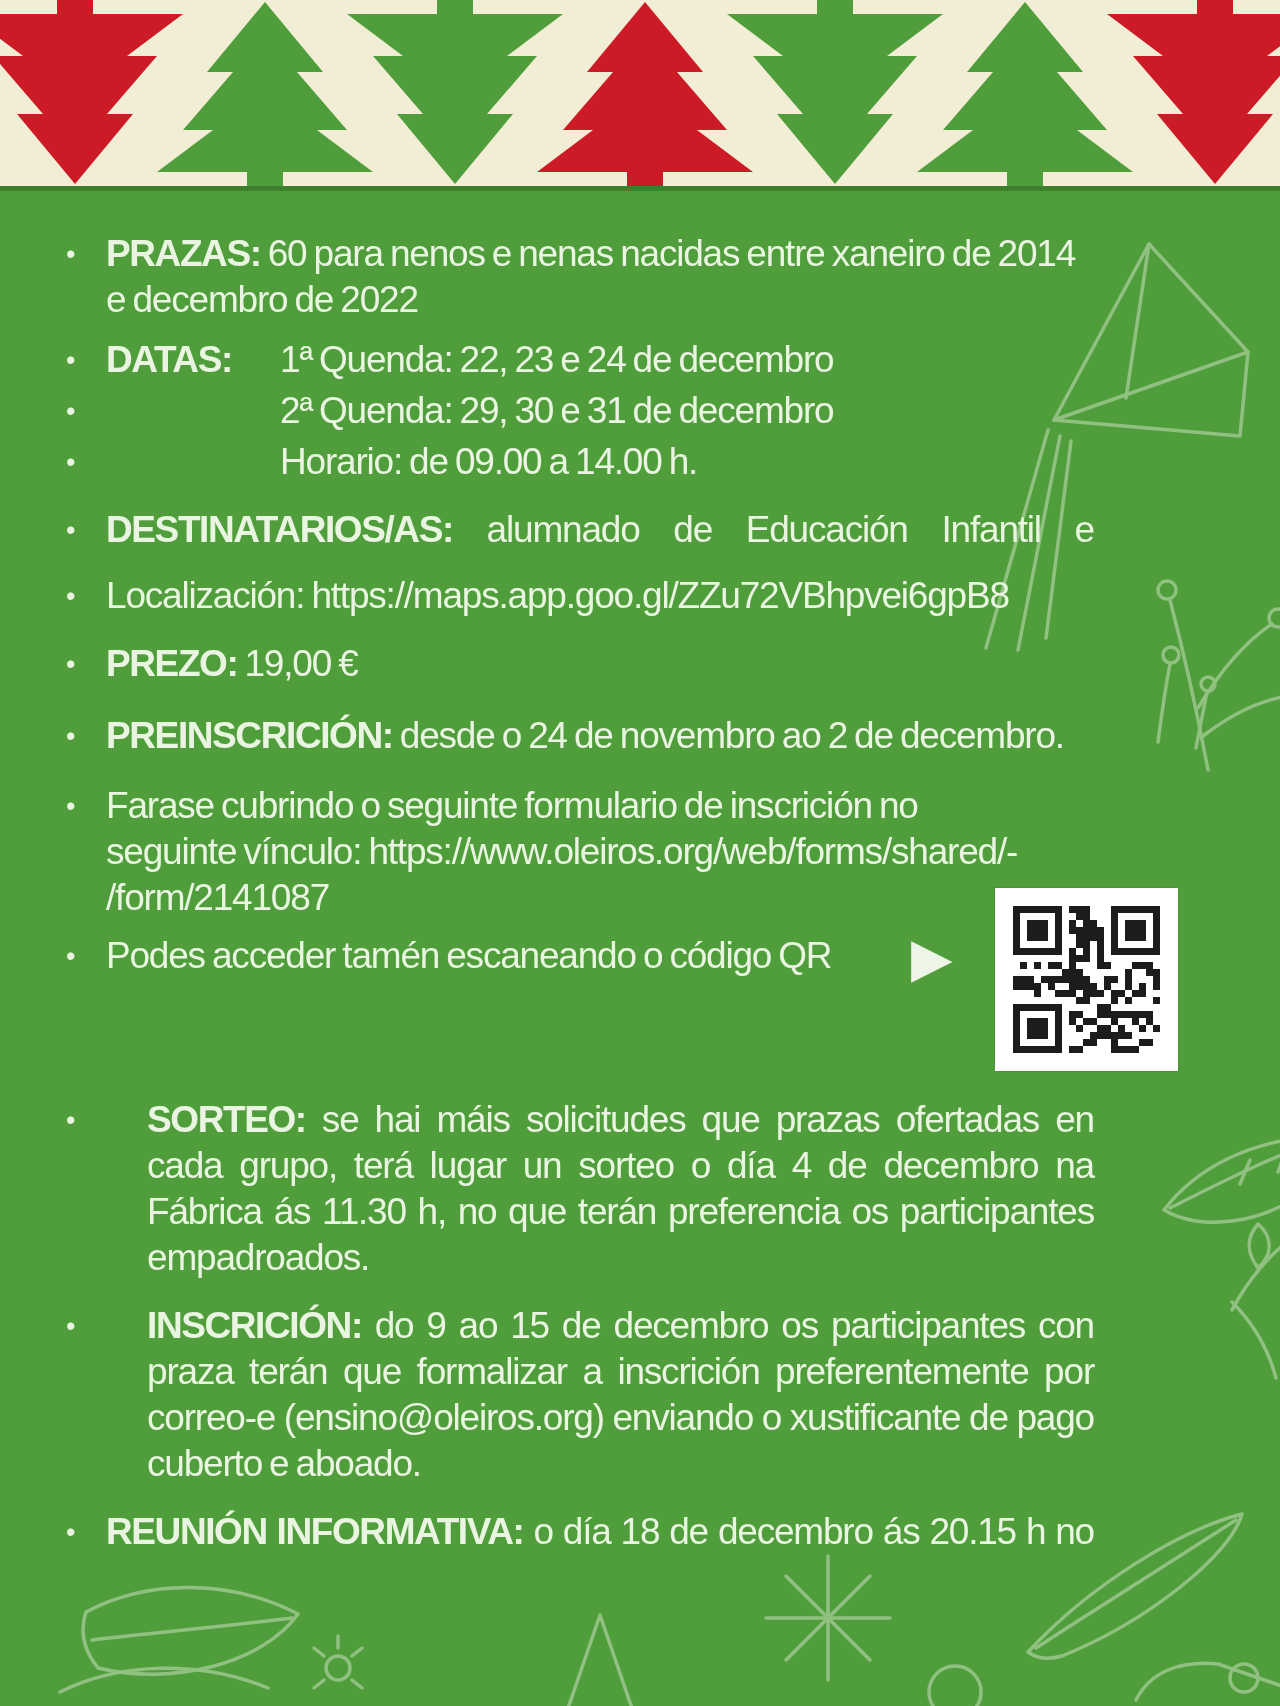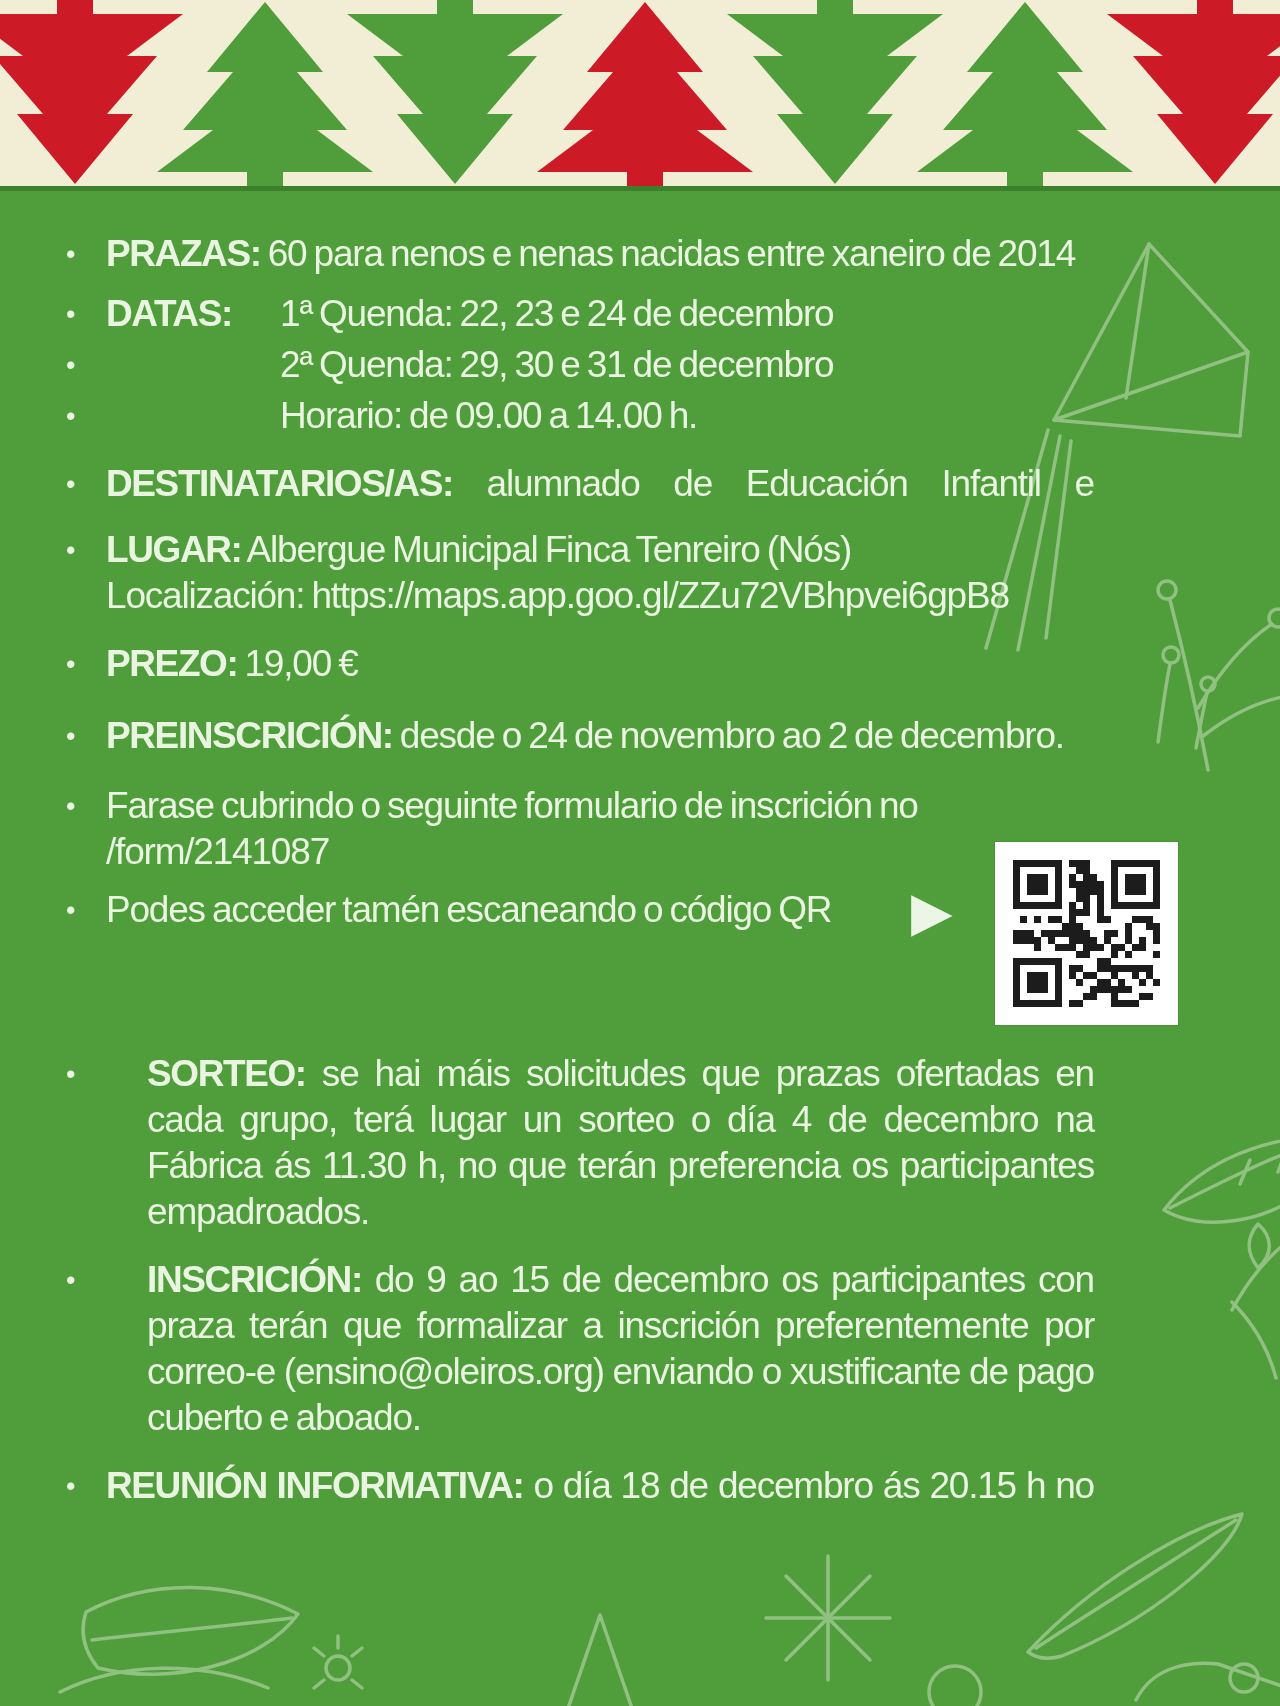--- a/index.html
+++ b/index.html
@@ -131,20 +131,21 @@
       </g>
     </g>
   </svg>
 
   <div class="content">
 
     <div class="row">
       <span class="bullet">•</span>
       <div class="body">
         <div class="nw"><span class="b">PRAZAS:</span><span> 60 para nenos e nenas nacidas entre xaneiro de 2014</span></div>
+        <div>e decembro de 2022</div>
       </div>
     </div>
 
     <div class="row r-datas">
       <span class="bullet">•</span>
       <div class="body nw">
         <span class="b datas-label">DATAS:</span><span>1ª Quenda: 22, 23 e 24 de decembro</span>
       </div>
     </div>
 
@@ -165,21 +166,20 @@
     <div class="row r-dest">
       <span class="bullet">•</span>
       <div class="body">
         <div class="jf"><span class="b">DESTINATARIOS/AS:</span><span> alumnado de Educación Infantil e</span></div>
       </div>
     </div>
 
     <div class="row r-lugar">
       <span class="bullet">•</span>
       <div class="body">
-        <div class="nw"><span class="b">LUGAR:</span><span> Albergue Municipal Finca Tenreiro (Nós)</span></div>
         <div class="nw"><span>Localización: </span><span class="lnk">https://maps.app.goo.gl/ZZu72VBhpvei6gpB8</span></div>
       </div>
     </div>
 
     <div class="row r-prezo">
       <span class="bullet">•</span>
       <div class="body nw">
         <span class="b">PREZO:</span><span> 19,00 €</span>
       </div>
     </div>
@@ -188,20 +188,21 @@
       <span class="bullet">•</span>
       <div class="body nw">
         <span class="b">PREINSCRICIÓN:</span><span> desde o 24 de novembro ao 2 de decembro.</span>
       </div>
     </div>
 
     <div class="row r-farase">
       <span class="bullet">•</span>
       <div class="body">
         <div class="nw">Farase cubrindo o seguinte formulario de inscrición no</div>
+        <div class="nw"><span>seguinte vínculo: </span><span class="lnk">https://www.oleiros.org/web/forms/shared/-</span></div>
         <div class="nw"><span class="lnk">/form/2141087</span></div>
       </div>
     </div>
 
     <div class="row r-podes">
       <span class="bullet">•</span>
       <div class="body nw">Podes acceder tamén escaneando o código QR</div>
       <span class="arrow">▶</span>
       <div class="qr-box">
         <div class="qr-grid" id="qr">

